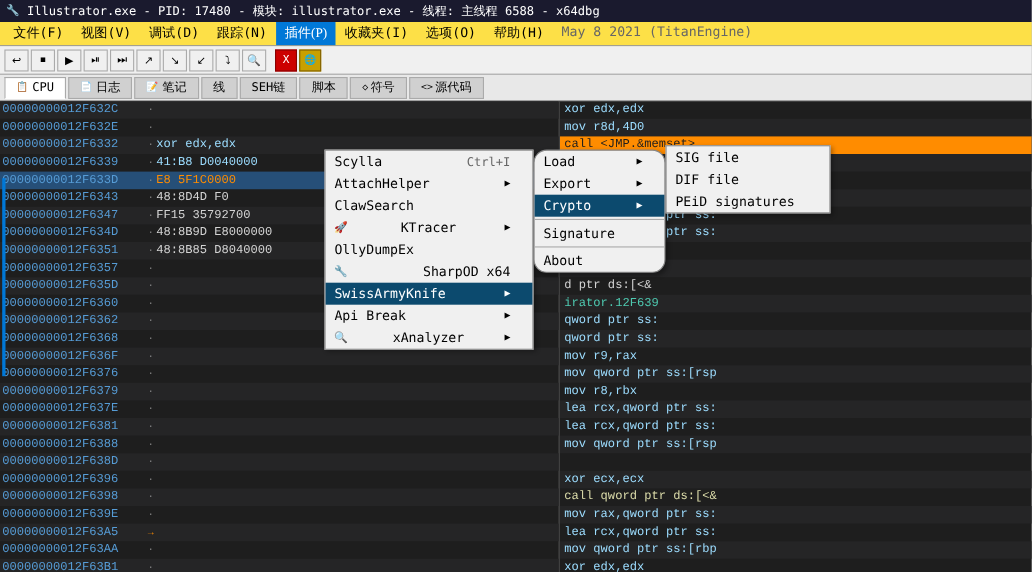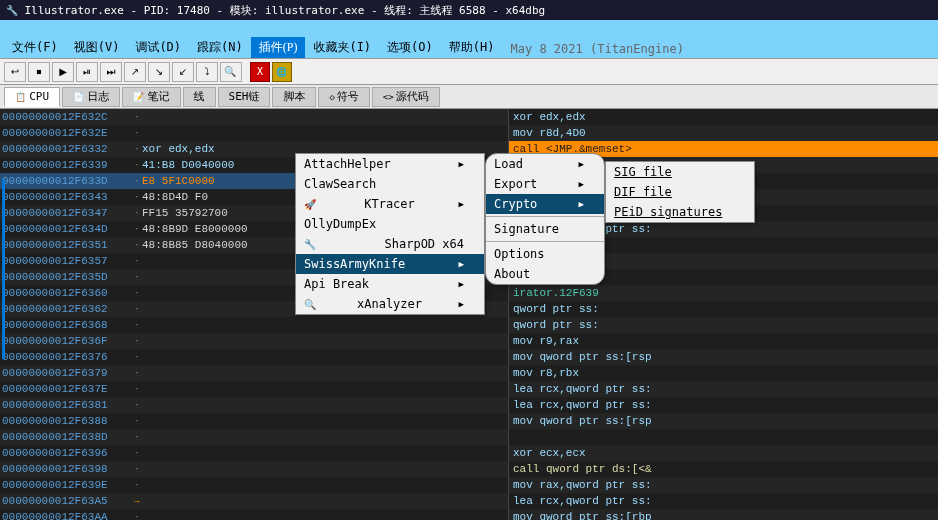--- a/index.html
+++ b/index.html
@@ -21,25 +21,25 @@
       font-size: 11px;
       display: flex;
       align-items: center;
       gap: 6px;
       height: 20px;
     }
     .title-bar .icon { font-size: 10px; }
 
     
     .menu-bar {
-      background: #7dd3fc;
+      background: #fde047;
       border-bottom: 1px solid #999;
       display: flex;
-      align-items: flex-end;
-      height: 39px;
+      align-items: flex-start;
+      height: 22px;
       padding: 0 4px;
     }
     .menu-item {
       padding: 2px 8px;
       cursor: pointer;
       font-size: 12px;
       white-space: nowrap;
     }
     .menu-item.active { background: #0078d7; color: white; font-family: Liberation Serif, serif; }
 
@@ -203,21 +203,21 @@
 
 <div class="menu-bar">
   <span class="menu-item">文件(F)</span>
   <span class="menu-item">视图(V)</span>
   <span class="menu-item">调试(D)</span>
   <span class="menu-item">跟踪(N)</span>
   <span class="menu-item active">插件(P)</span>
   <span class="menu-item">收藏夹(I)</span>
   <span class="menu-item">选项(O)</span>
   <span class="menu-item">帮助(H)</span>
-  <span class="menu-item" style="color:#666; cursor:default;margin-top:40px;">May 8 2021 (TitanEngine)</span>
+  <span class="menu-item" style="color:#666; cursor:default;">May 8 2021 (TitanEngine)</span>
 </div>
 
 <div class="toolbar">
   <button class="toolbar-btn">↩</button>
   <button class="toolbar-btn">⏹</button>
   <button class="toolbar-btn">▶</button>
   <button class="toolbar-btn">⏯</button>
   <button class="toolbar-btn">⏭</button>
   <button class="toolbar-btn">↗</button>
   <button class="toolbar-btn">↘</button>
@@ -466,20 +466,24 @@
     <div class="right-row">
         <span style="color:#9cdcfe;">xor edx,edx</span>
       </div>
 
   </div>
 
   <div class="dropdown-overlay" style="top:0;left:0;">
 
     <div class="menu-popup" style="top:44px; left:295px; min-width:190px;">
       <div class="menu-popup-item">
+        <span>Scylla</span>
+        <span class="shortcut">Ctrl+I</span>
+      </div>
+      <div class="menu-popup-item">
         <span>AttachHelper</span>
         <span class="submenu-arrow">▶</span>
       </div>
       <div class="menu-popup-item">
         <span>ClawSearch</span>
       </div>
       <div class="menu-popup-item">
         <span style="margin-right:4px;font-size:10px;">🚀</span>
         <span>KTracer</span>
         <span class="submenu-arrow">▶</span>
@@ -518,28 +522,25 @@
       <div class="menu-popup-item active">
         <span>Crypto</span>
         <span class="submenu-arrow">▶</span>
       </div>
       <div class="menu-separator"></div>
       <div class="menu-popup-item">
         <span>Signature</span>
       </div>
       <div class="menu-separator"></div>
       <div class="menu-popup-item">
-        <span>Options</span>
-      </div>
-      <div class="menu-popup-item">
         <span>About</span>
       </div>
     </div>
 
-    <div class="menu-popup submenu-l3" style="top:52px; left:605px; min-width:150px;text-decoration:underline;">
+    <div class="menu-popup submenu-l3" style="top:40px; left:605px; min-width:150px;">
       <div class="menu-popup-item">
         <span>SIG file</span>
       </div>
       <div class="menu-popup-item">
         <span>DIF file</span>
       </div>
       <div class="menu-popup-item">
         <span>PEiD signatures</span>
       </div>
     </div>

